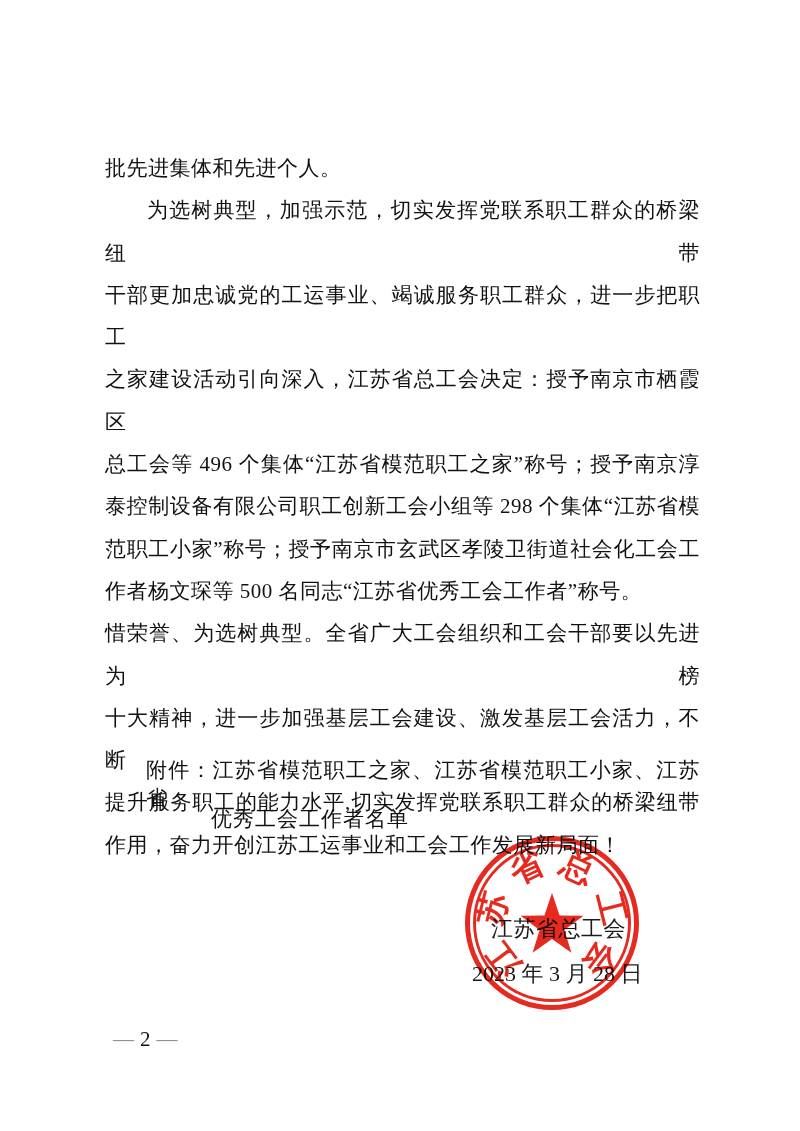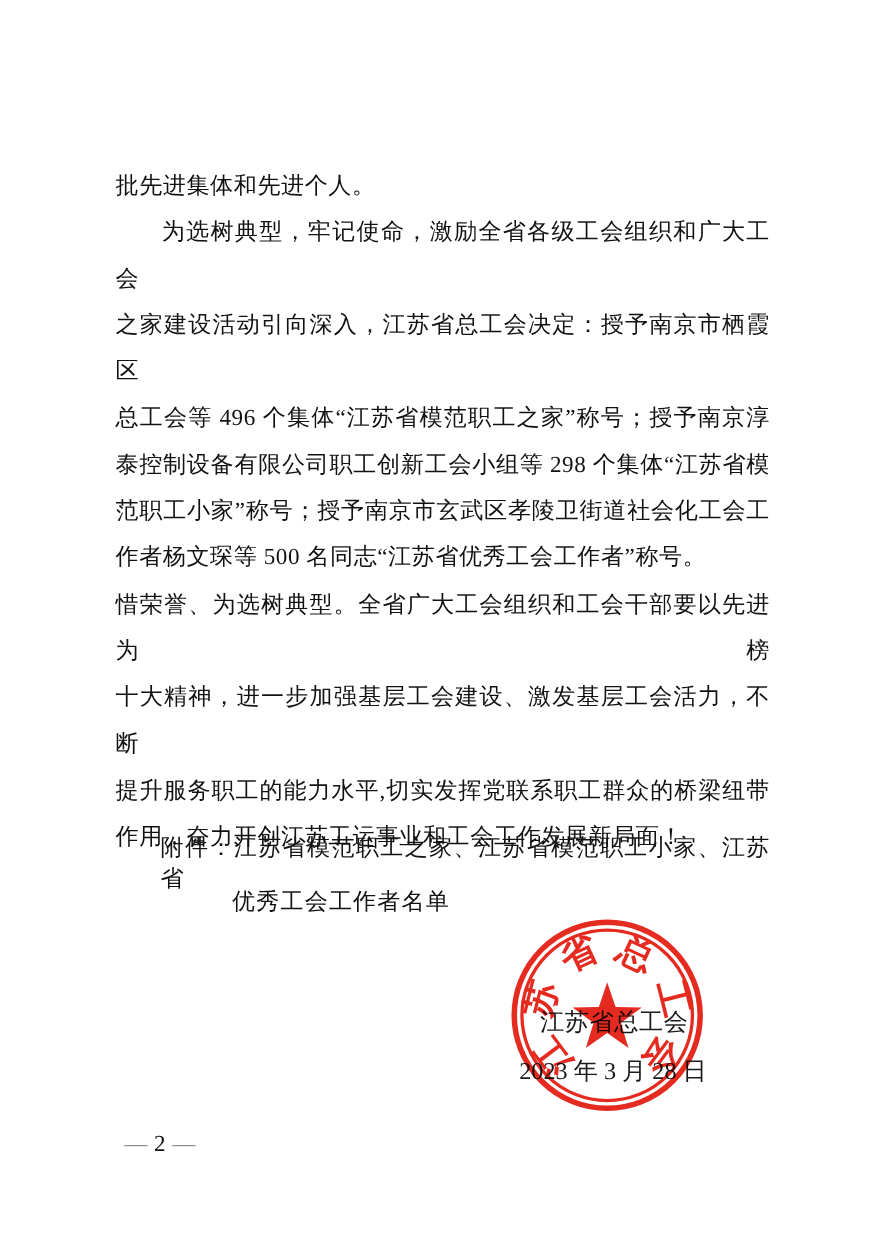--- a/index.html
+++ b/index.html
@@ -119,21 +119,22 @@
   .page-number .dash { color: #8c8c8c; }
   .page-number .num { padding: 0 6px; color: #111; }
 
   :root { --seal-red: #e41e14; }
 </style>
 </head>
 <body>
 
 <div class="doc-body">
   <div class="doc-line">批先进集体和先进个人。</div>
-  <div class="doc-line indent fill">为选树典型，牢记使命，激励全省各级工会组织和广大工会</div>
+  <div class="doc-line indent fill">为选树典型，加强示范，切实发挥党联系职工群众的桥梁纽带</div>
+  <div class="doc-line fill">干部更加忠诚党的工运事业、竭诚服务职工群众，进一步把职工</div>
   <div class="doc-line fill">之家建设活动引向深入，江苏省总工会决定：授予南京市栖霞区</div>
   <div class="doc-line fill">总工会等 496 个集体“江苏省模范职工之家”称号；授予南京淳</div>
   <div class="doc-line fill">泰控制设备有限公司职工创新工会小组等 298 个集体“江苏省模</div>
   <div class="doc-line fill">范职工小家”称号；授予南京市玄武区孝陵卫街道社会化工会工</div>
   <div class="doc-line">作者杨文琛等 500 名同志“江苏省优秀工会工作者”称号。</div>
   <div class="doc-line fill">惜荣誉、为选树典型。全省广大工会组织和工会干部要以先进为榜</div>
   <div class="doc-line fill">十大精神，进一步加强基层工会建设、激发基层工会活力，不断</div>
   <div class="doc-line fill">提升服务职工的能力水平,切实发挥党联系职工群众的桥梁纽带</div>
   <div class="doc-line">作用，奋力开创江苏工运事业和工会工作发展新局面！</div>
 </div>

